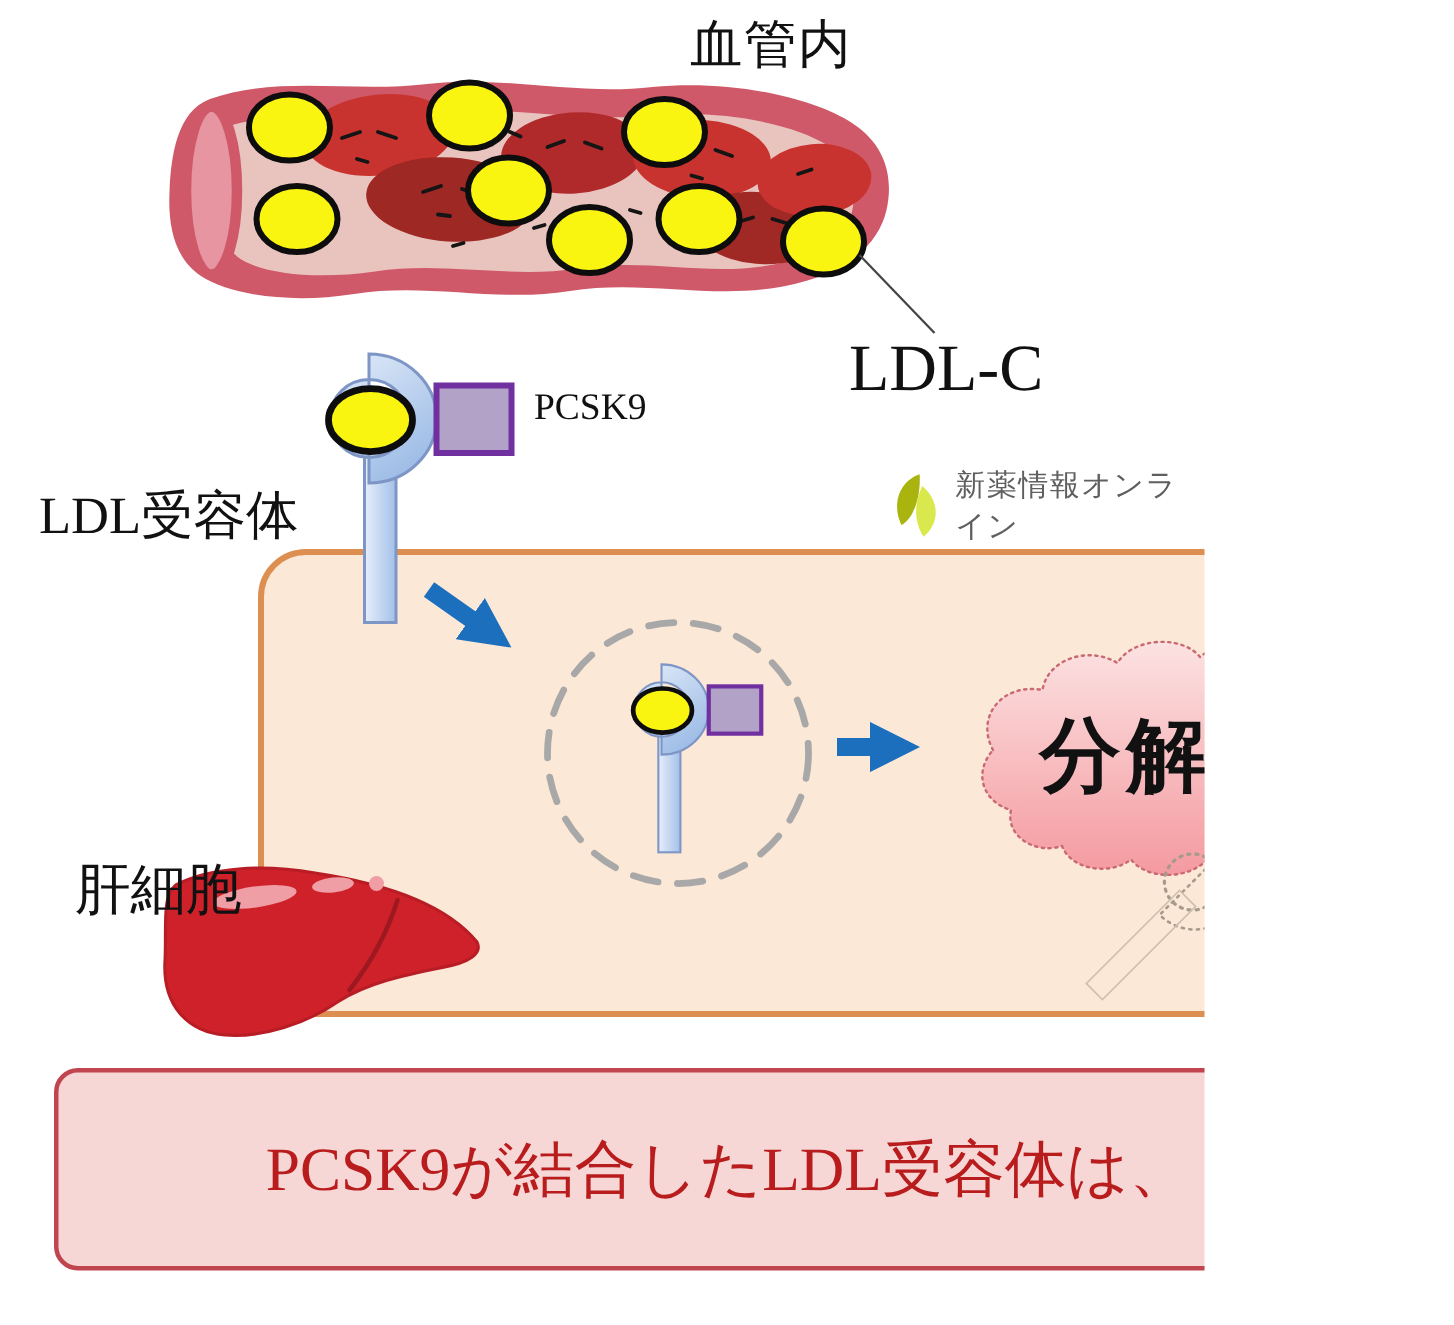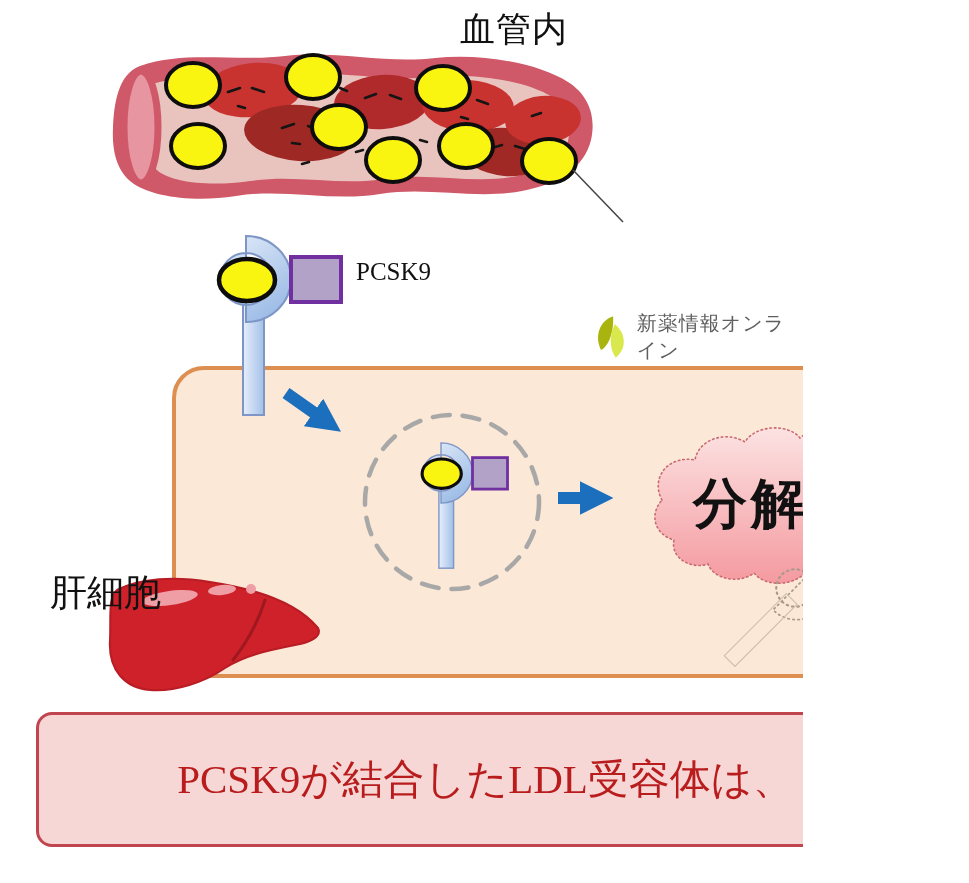--- a/index.html
+++ b/index.html
@@ -141,21 +141,23 @@
       <path d="M265 600 Q255 632 233 660" fill="none" stroke="#9e1820" stroke-width="3" stroke-linecap="round"></path>
       <g fill="#ee9ea4">
         <ellipse cx="170" cy="598" rx="28" ry="7" transform="rotate(-8 170 598)"></ellipse>
         <ellipse cx="222" cy="590" rx="14" ry="5" transform="rotate(-6 222 590)"></ellipse>
         <circle cx="251" cy="589" r="5"></circle>
       </g>
     </g>
   </svg>
 
   <div class="abs label sans" id="label-vessel">血管内</div>
+  <div class="abs label serif" id="label-ldlc">LDL-C</div>
   <div class="abs label serif" id="label-pcsk9">PCSK9</div>
+  <div class="abs label serif" id="label-receptor">LDL受容体</div>
   <div class="abs label sans" id="label-hepatocyte">肝細胞</div>
   <div class="abs label sans" id="label-degradation">分解</div>
 
   <div class="abs logo">
     <svg width="40" height="52" viewBox="0 0 40 52">
       <path d="M22 2 C7 7 0 24 8 41 C16 37 23 22 22 2 Z" fill="#a9b50e"></path>
       <path d="M24 11 C36 21 39 38 25 50 C17 38 18 23 24 11 Z" fill="#d9e94d"></path>
     </svg>
     <span class="logo-text">新薬情報オンライン</span>
   </div>

